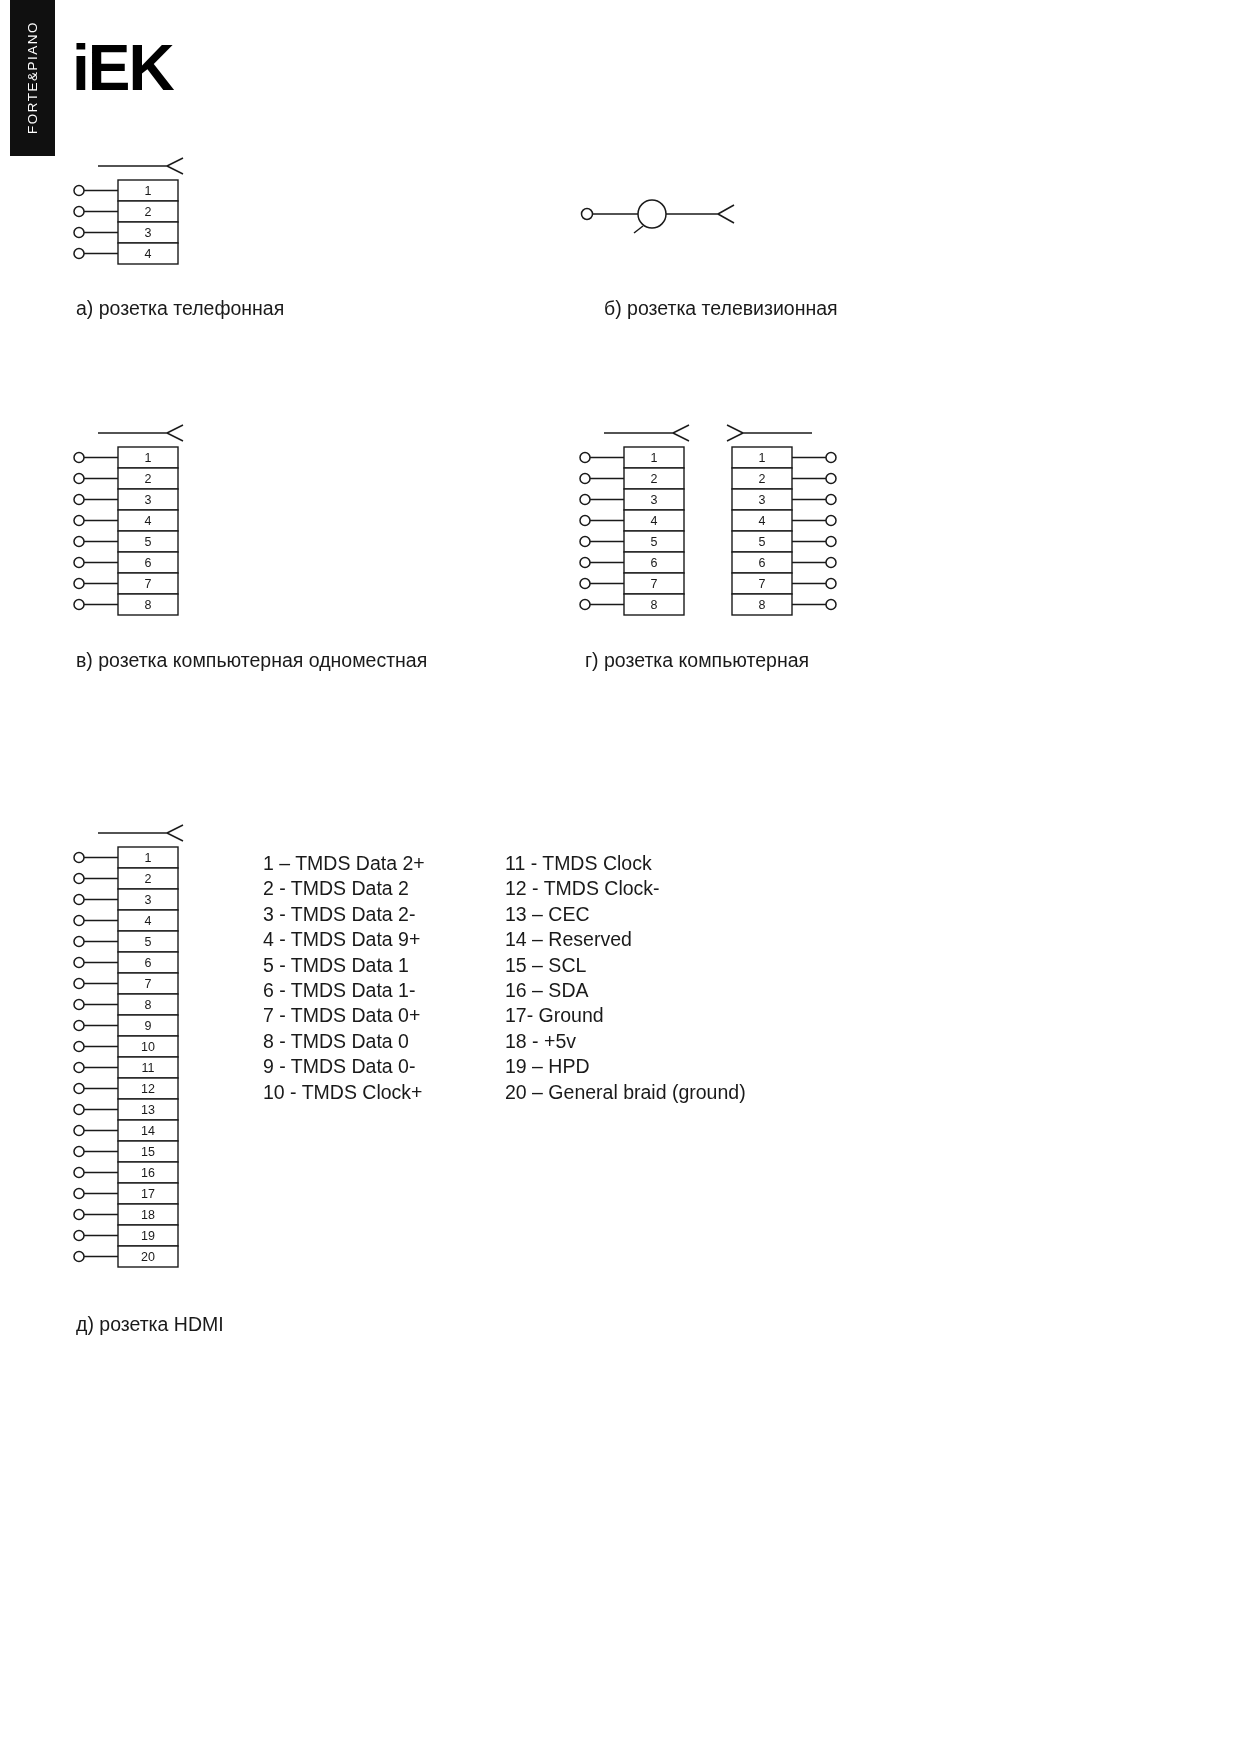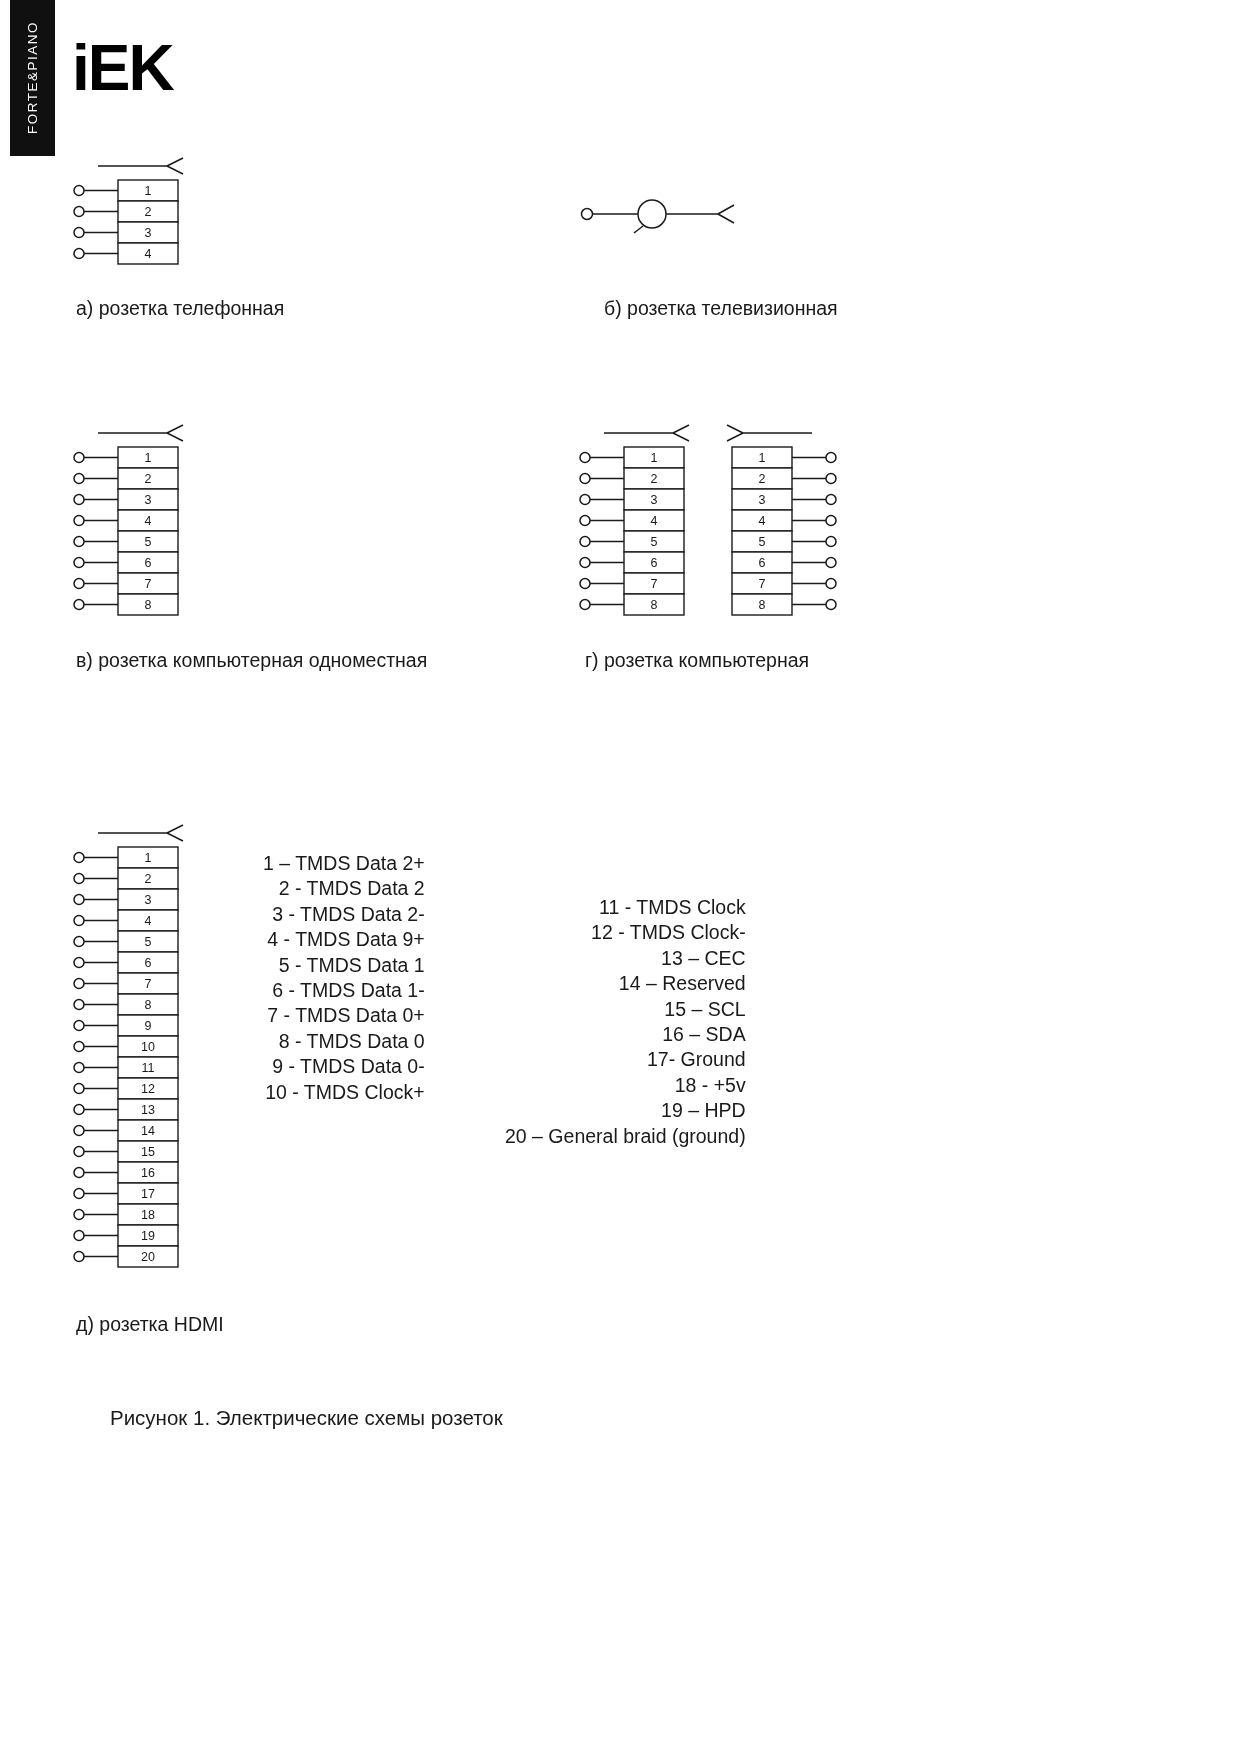--- a/index.html
+++ b/index.html
@@ -32,21 +32,21 @@
   }
   .logo {
     left: 72px; top: 36px;
     font-size: 64px;
     font-weight: 900;
     letter-spacing: -2px;
     line-height: 1;
     color: #000000;
   }
   .diagram-label { font-size: 19.5px; white-space: nowrap; }
-  .hdmi-desc { font-size: 19.5px; line-height: 25.4px; white-space: nowrap; text-align: right; }
+  .hdmi-desc { font-size: 19.5px; line-height: 25.4px; white-space: nowrap; }
   .caption {
     left: 110px; top: 1406px;
     font-size: 20.5px;
     white-space: nowrap;
   }
   svg { display: block; }
 </style>
 </head>
 <body>
 
@@ -307,29 +307,28 @@
       <div>2 - TMDS Data 2</div>
       <div>3 - TMDS Data 2-</div>
       <div>4 - TMDS Data 9+</div>
       <div>5 - TMDS Data 1</div>
       <div>6 - TMDS Data 1-</div>
       <div>7 - TMDS Data 0+</div>
       <div>8 - TMDS Data 0</div>
       <div>9 - TMDS Data 0-</div>
       <div>10 - TMDS Clock+</div>
     </div>
-  <div class="abs hdmi-desc" style="left:505px; top:851px;margin-top:44px;" id="hdmi-col2">
+  <div class="abs hdmi-desc" style="left:505px; top:851px;" id="hdmi-col2">
       <div>11 - TMDS Clock</div>
       <div>12 - TMDS Clock-</div>
       <div>13 – CEC</div>
       <div>14 – Reserved</div>
       <div>15 – SCL</div>
       <div>16 – SDA</div>
       <div>17- Ground</div>
       <div>18 - +5v</div>
       <div>19 – HPD</div>
       <div>20 – General braid (ground)</div>
     </div>
   <div class="abs diagram-label" style="left:76px; top:1313px;">д) розетка HDMI</div>
 
-  <div class="abs caption">Рисунок 1. Электрические схемы розеток</div>
 
 </div>
 
 </body></html>

